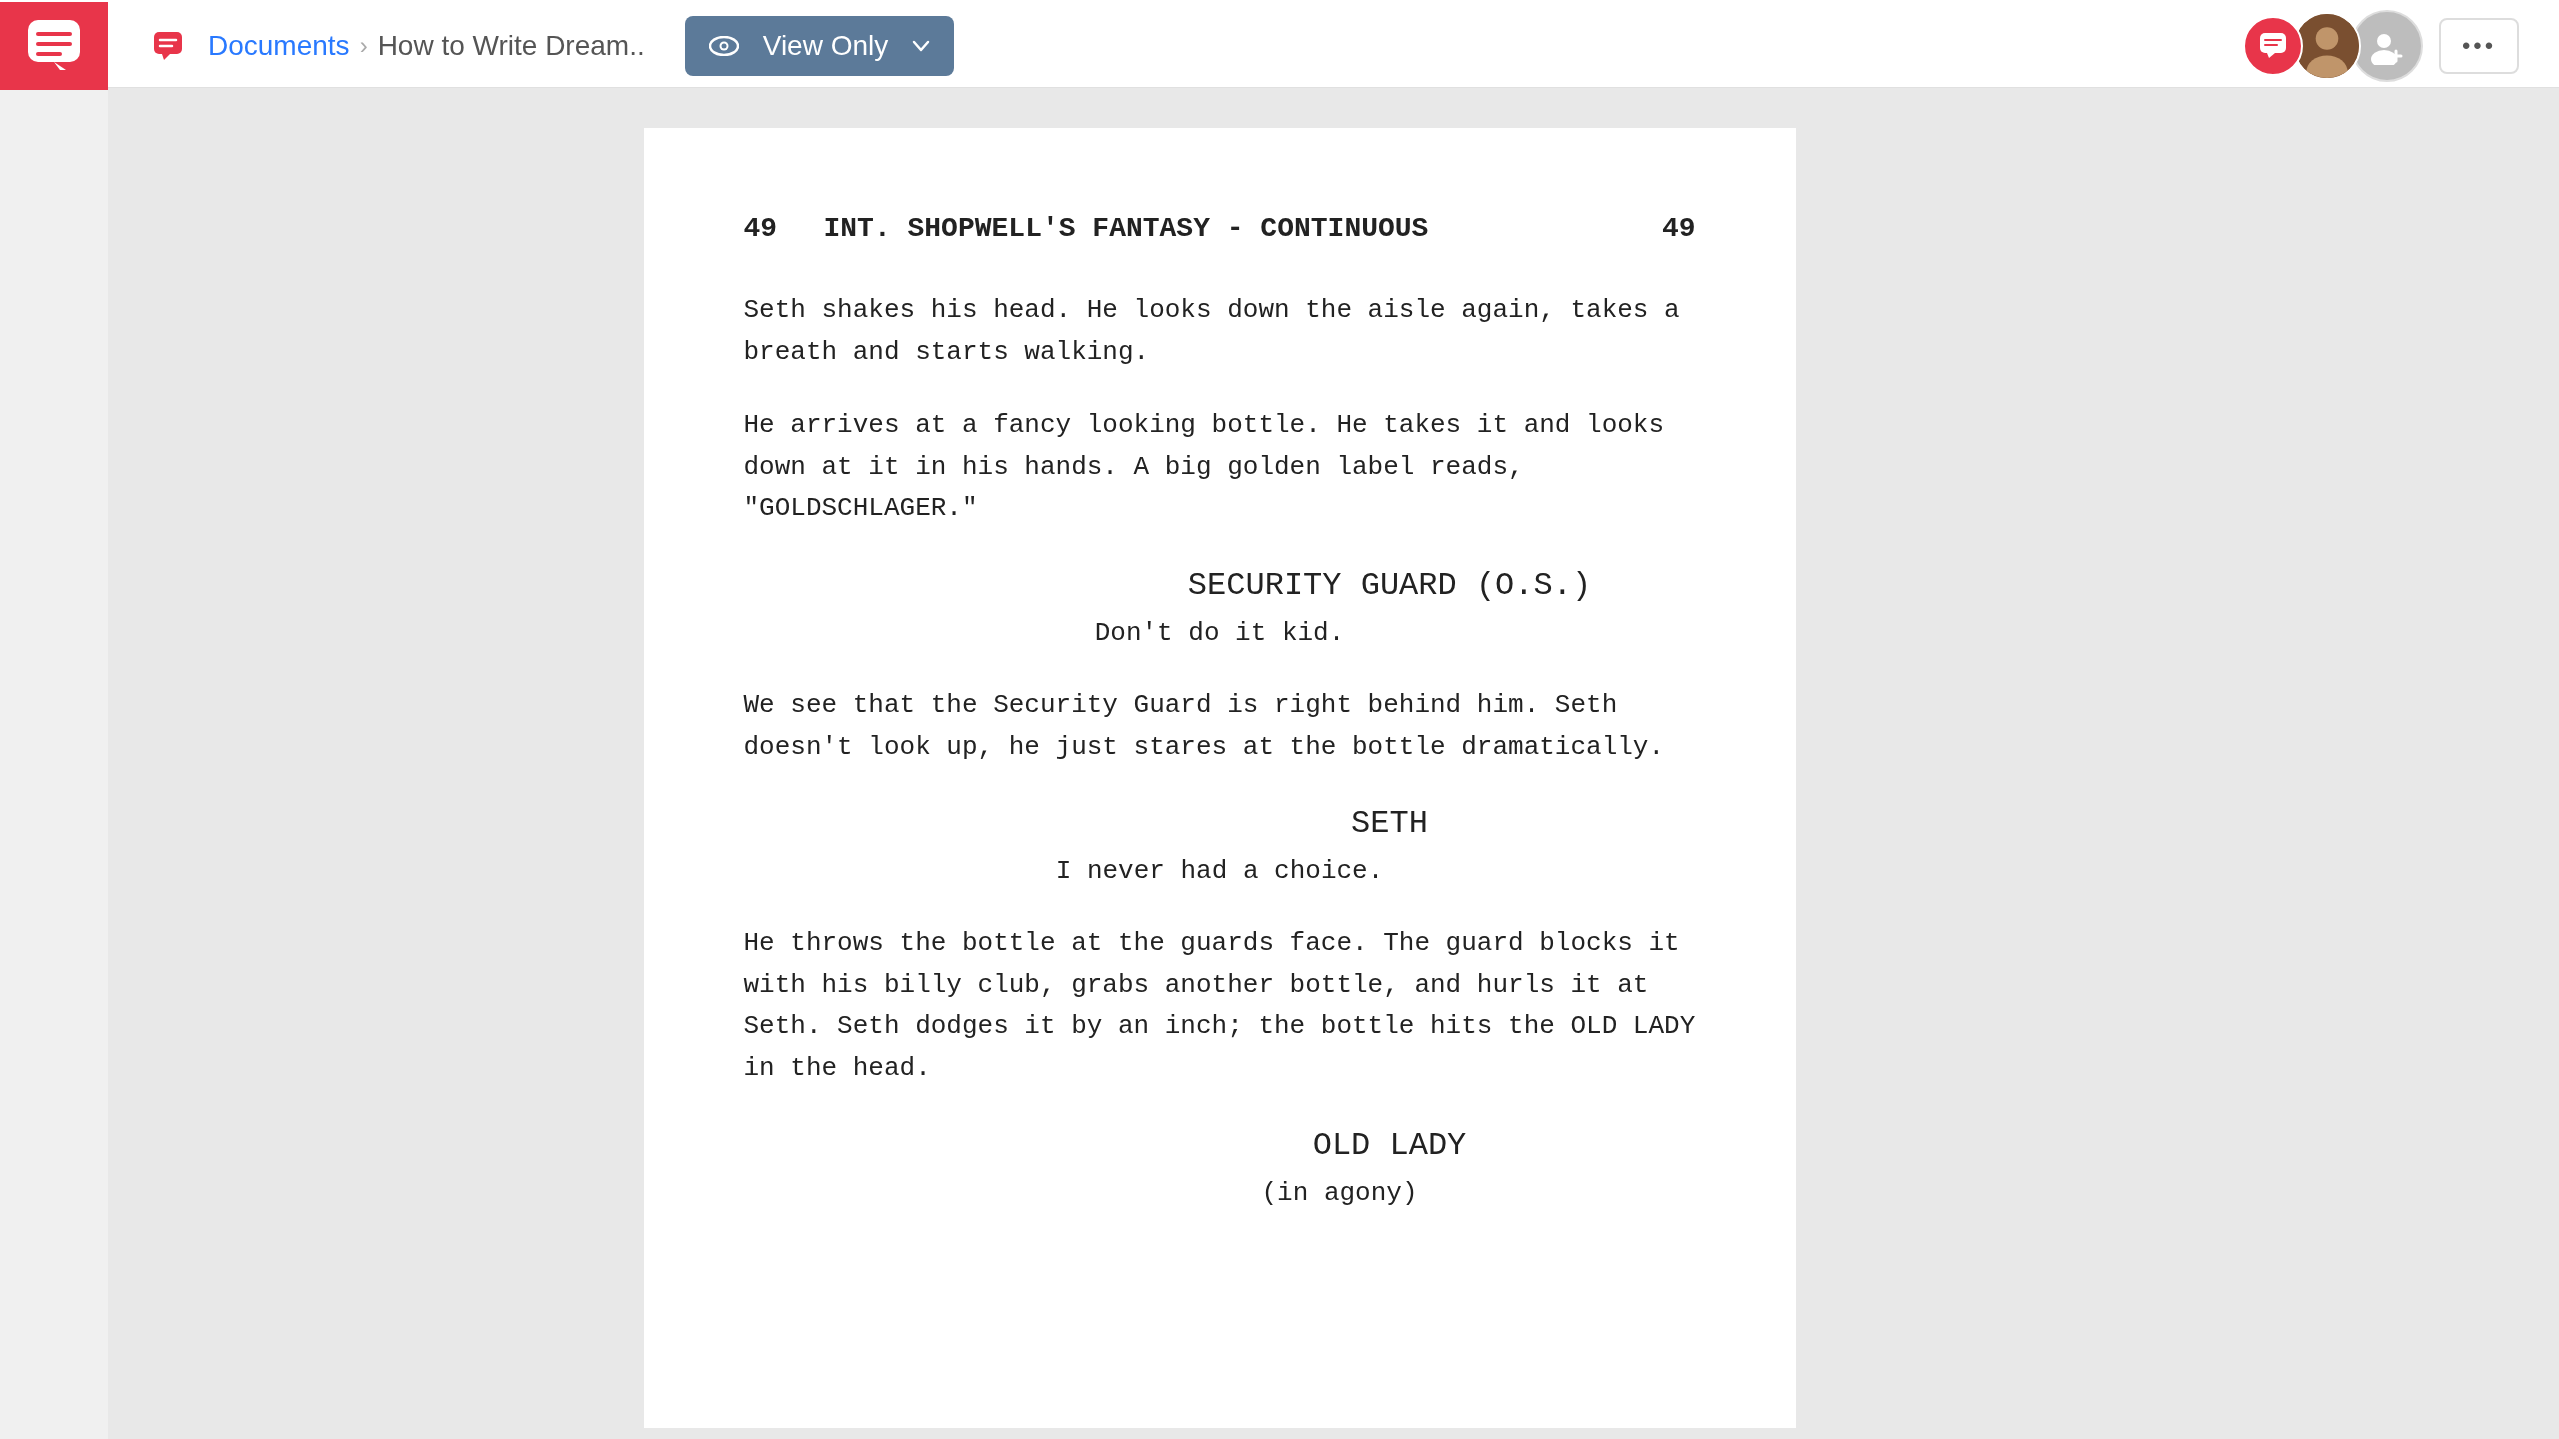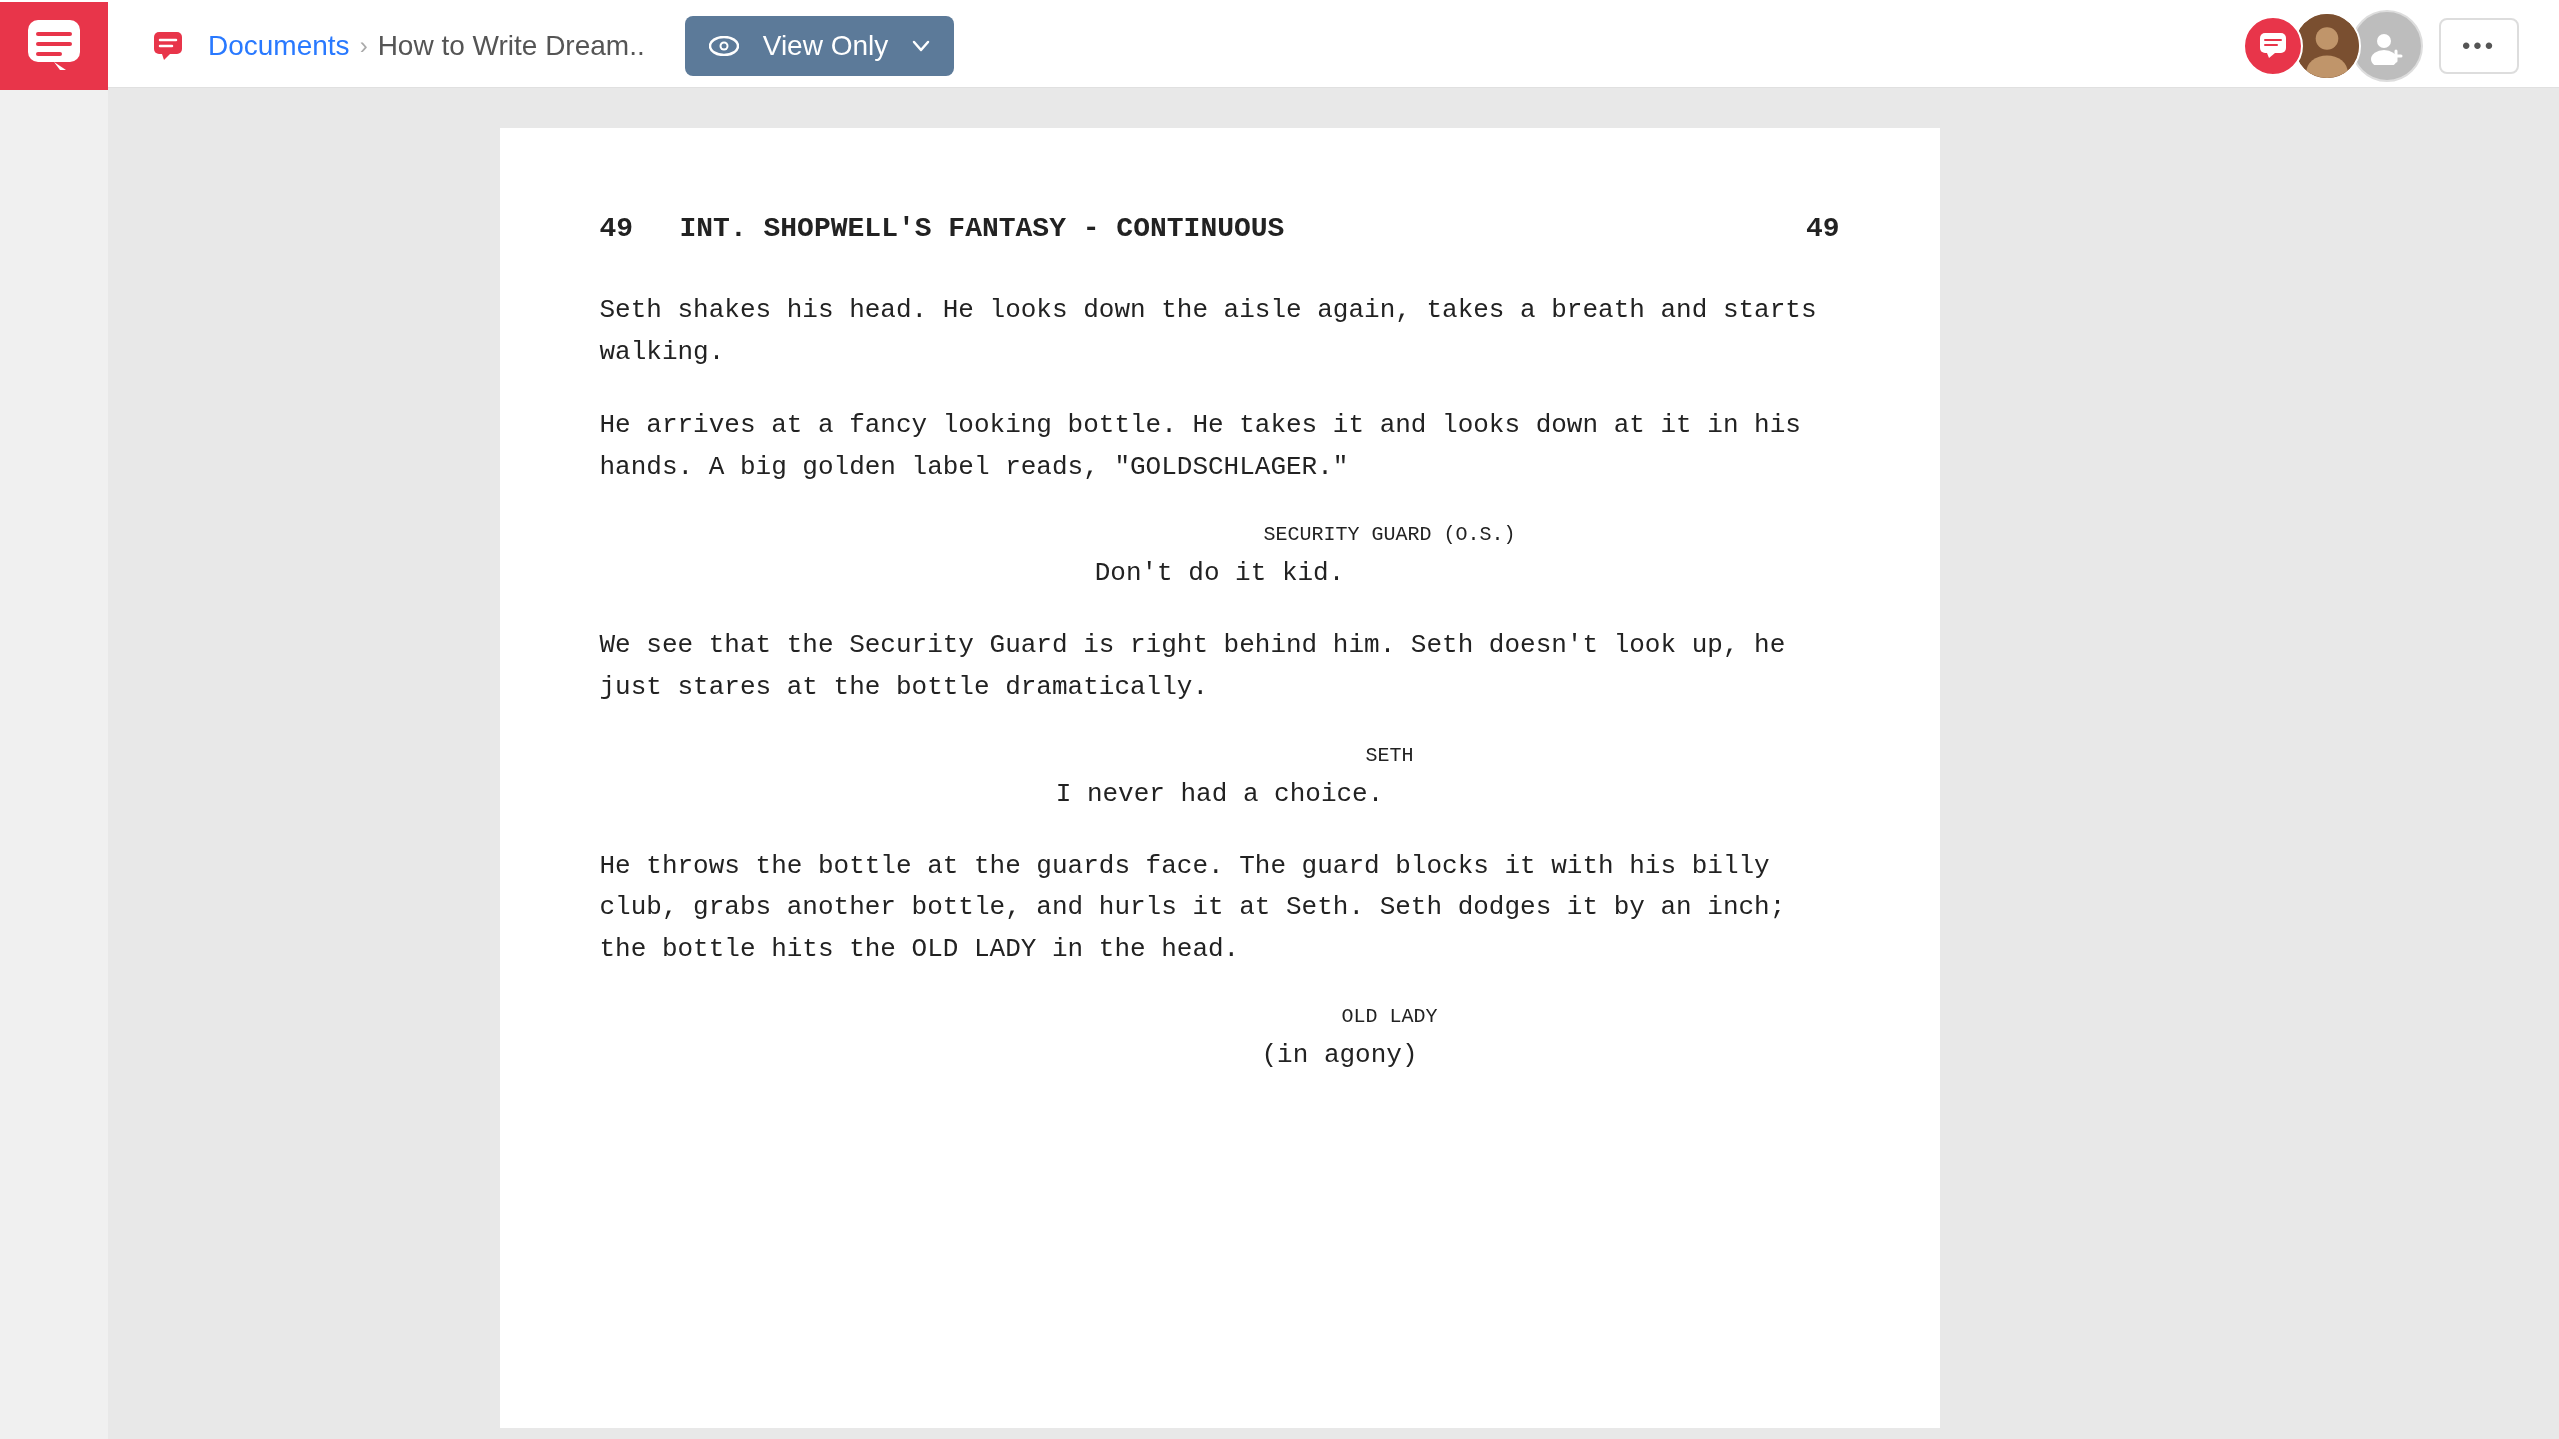--- a/index.html
+++ b/index.html
@@ -171,21 +171,21 @@
 
     .right-sidebar {
       width: 228px;
       background: #e8e8e8;
       flex-shrink: 0;
     }
 
     
     .document-page {
       background: white;
-      width: 1440px;
+      width: 1152px;
       min-height: 1300px;
       padding: 80px 100px;
       font-family: 'Courier New', Courier, monospace;
       font-size: 26px;
       line-height: 1.5;
       color: #222;
     }
 
     .scene-header {
       display: flex;
@@ -215,21 +215,21 @@
 
     .action-block {
       margin-bottom: 32px;
       font-size: 26px;
       line-height: 1.6;
     }
 
     .character-name {
       text-align: center;
       font-weight: normal;
-      font-size: 20px;
+      font-size: 32px;
       margin-bottom: 4px;
       padding-left: 340px;
     }
 
     .parenthetical {
       text-align: center;
       font-size: 26px;
       padding-left: 240px;
       margin-bottom: 16px;
     }

